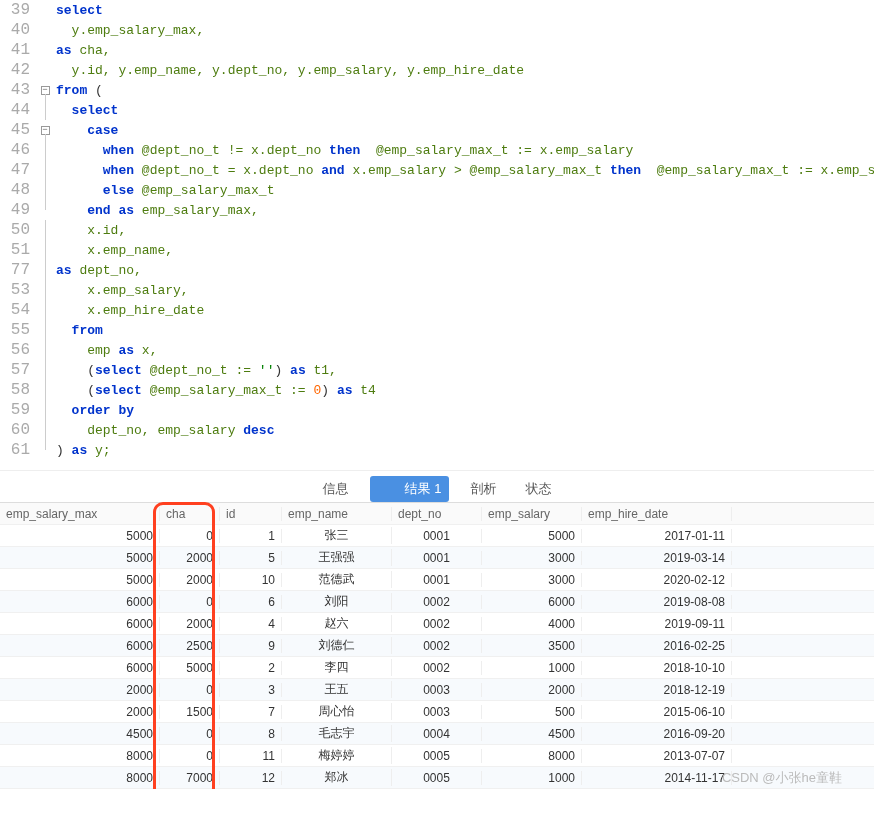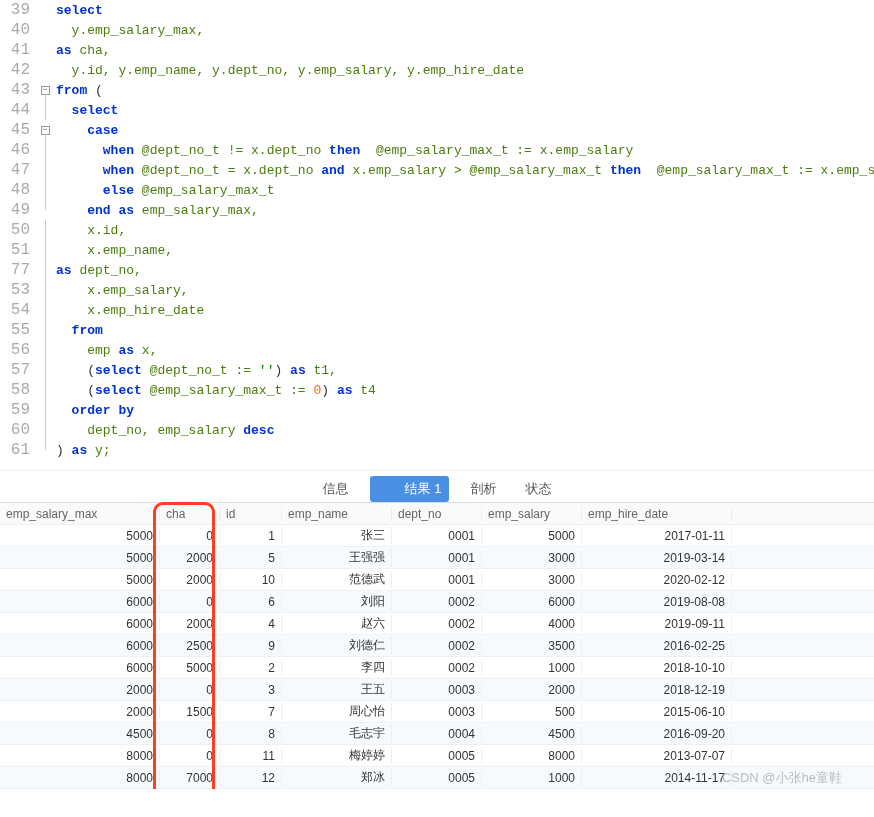--- a/index.html
+++ b/index.html
@@ -24,22 +24,22 @@
 .tab.active { background: #4a90e2; color: #fff; border-radius: 3px; padding-left: 35px; }
 
 .grid { font-family: "Microsoft YaHei", Arial, sans-serif; font-size: 12px; border-top: 1px solid #ddd; }
 .grid-row { display: flex; height: 22px; align-items: center; border-bottom: 1px solid #f0f0f0; }
 .grid-row.header { background: #fafafa; color: #666; font-weight: normal; }
 .grid-row.alt { background: #f7fafd; }
 .gcell { border-right: 1px solid #eee; padding: 0 6px; overflow: hidden; white-space: nowrap; }
 .c-max { width: 160px; text-align: right; }
 .c-cha { width: 60px; text-align: right; }
 .c-id  { width: 62px; text-align: right; }
-.c-name{ width: 110px; text-align: right; }
-.c-dept{ width: 90px; text-align: right; }
+.c-name{ width: 110px; text-align: center; }
+.c-dept{ width: 90px; text-align: center; }
 .c-sal { width: 100px; text-align: right; }
 .c-hire{ width: 150px; text-align: right; padding-left:6px; }
 .grid-row.header .gcell { text-align: left; }
 
 .red-box { position: absolute; border: 3px solid #ff4020; border-radius: 10px; pointer-events: none; }
 .watermark { position: absolute; color: #bbb; font-family: "Microsoft YaHei", sans-serif; font-size: 13px; }
 .results-wrap { position: relative; }
 </style>
 </head>
 <body>

